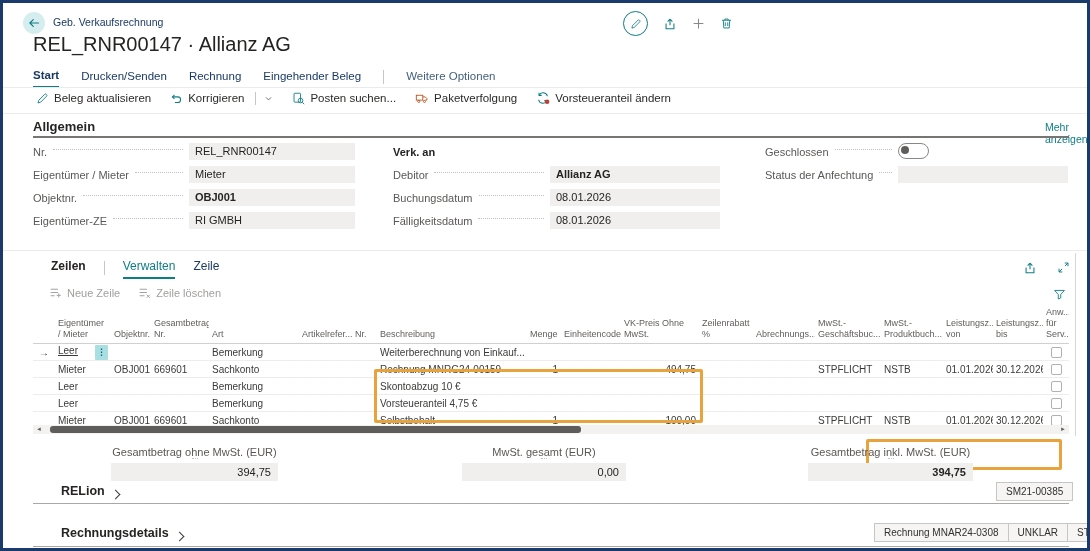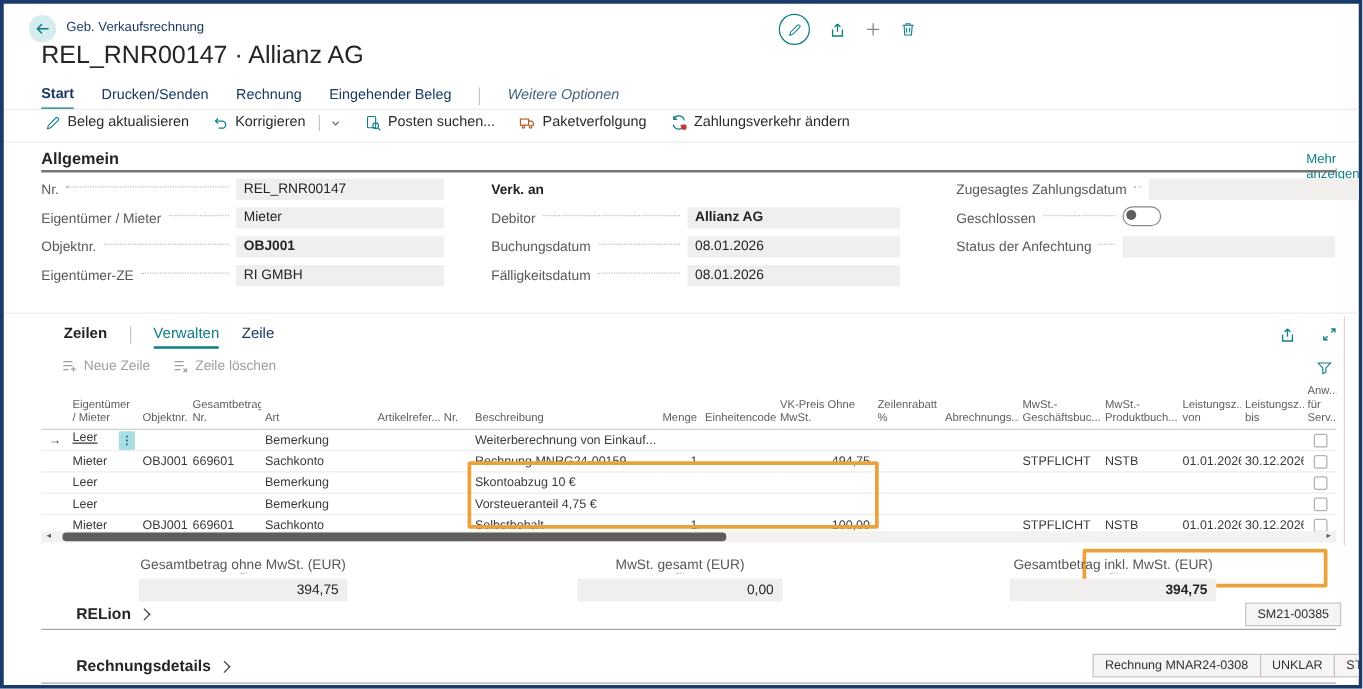--- a/index.html
+++ b/index.html
@@ -17,32 +17,32 @@
   .page-title{left:30px;top:30px;font-size:20px;color:#252423;}
   .top-actions{left:620px;top:8px;display:flex;align-items:center;gap:15px;}
   .circle-btn{width:23px;height:23px;border:1px solid var(--accent,#0E7D86);border-radius:50%;
     display:flex;align-items:center;justify-content:center;}
   .icon-btn{display:flex;align-items:center;justify-content:center;}
 
   
   .tabs{left:30px;top:66px;display:flex;align-items:center;gap:22px;font-size:11.5px;color:#1b3a63;}
   .tab{padding-bottom:5px;white-space:nowrap;}
   .tab.active{font-weight:bold;border-bottom:2px solid var(--accent,#0E7D86);}
-  .tab.muted{color:#44617c;font-style:italic;}
+  .tab.muted{color:#44617c;}
   .vdiv{width:1px;height:14px;background:#c8c6c4;margin-bottom:4px;}
   .sep{left:0;width:1090px;height:1px;background:#ebebeb;}
 
   
   .actionbar{left:33px;top:88px;display:flex;align-items:center;gap:19px;font-size:11.5px;color:#2b2a29;}
   .act{display:flex;align-items:center;gap:5px;white-space:nowrap;}
   .act .ddv{width:1px;height:13px;background:#c8c6c4;margin:0 3px 0 6px;}
 
   
   .sec-heading{font-size:13px;font-weight:bold;color:#252423;}
-  .small-heading{font-size:12.5px;font-weight:bold;color:#252423;display:flex;align-items:center;gap:5px;padding-left:28px;}
+  .small-heading{font-size:12.5px;font-weight:bold;color:#252423;display:flex;align-items:flex-end;gap:5px;padding-left:28px;}
   .chev{width:6px;height:6px;border-right:1.4px solid #3b3a39;border-top:1.4px solid #3b3a39;
     transform:rotate(45deg);display:inline-block;margin-left:2px;}
   .more-link{font-size:10.5px;color:var(--accent,#0E7D86);}
   .rule-dark{height:2px;background:#767574;}
   .rule-light{height:1px;background:#aaa8a6;}
 
   .fieldcol{top:140px;}
   .field{display:flex;align-items:center;height:17px;margin-bottom:6px;font-size:11px;}
   .flabel{white-space:nowrap;color:#5a5856;}
   .flabel.b{font-weight:bold;color:#252423;}
@@ -202,21 +202,21 @@
       <span>Paketverfolgung</span>
     </span>
     <span class="act">
       <span>
         <svg width="14" height="14" viewBox="0 0 16 16" fill="none">
             <path d="M13 6A5 5 0 003.6 4.8M3 10a5 5 0 009.4 1.2" stroke="#0E7D86" stroke-width="1.2"></path>
             <path d="M3.5 2v3h3M12.5 14v-3h-3" stroke="#0E7D86" stroke-width="1.2"></path>
             <circle cx="12.7" cy="12.2" r="2.6" fill="#C43E31"></circle>
           </svg>
       </span>
-      <span>Zahlungsverkehr ändern</span>
+      <span>Vorsteueranteil ändern</span>
     </span>
   </div>
   <div class="abs sep" style="top:110px;"></div>
 
   <div class="abs sec-heading" style="left:30px;top:116px;">Allgemein</div>
   <div class="abs more-link" style="left:1003px;top:118px;margin-left:39px;">Mehr anzeigen</div>
   <div class="abs rule-dark" style="left:30px;top:133px;width:1036px;"></div>
 
   <div class="abs fieldcol" style="left:30px;width:322px;">
     <div class="field">
@@ -256,25 +256,20 @@
       <span class="fvalue w170">08.01.2026</span>
     </div>
     <div class="field">
       <span class="flabel">Fälligkeitsdatum</span>
         <span class="dots"></span>
       <span class="fvalue w170">08.01.2026</span>
     </div>
   </div>
 
   <div class="abs fieldcol" style="left:762px;width:303px;">
-    <div class="field">
-      <span class="flabel">Zugesagtes Zahlungsdatum</span>
-        <span class="dots"></span>
-      <span class="fvalue w170"></span>
-    </div>
     <div class="field">
       <span class="flabel">Geschlossen</span>
         <span class="dots"></span>
       <span style="width:170px;flex-shrink:0;">
         <span class="toggle"><span class="knob"></span></span>
       </span>
     </div>
     <div class="field">
       <span class="flabel">Status der Anfechtung</span>
         <span class="dots"></span>

